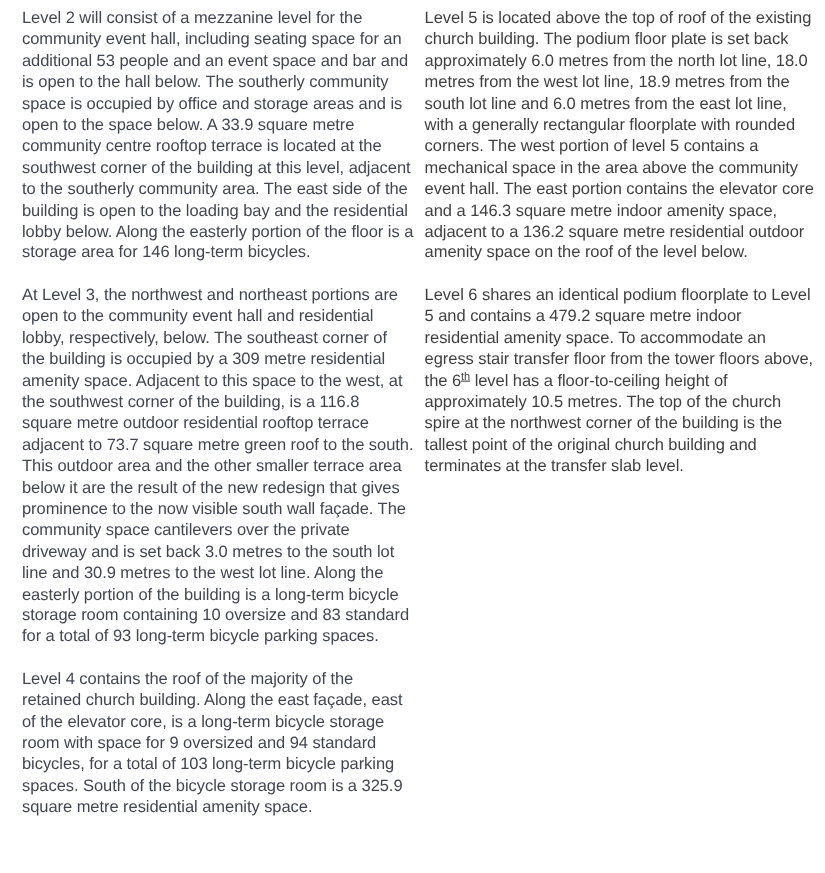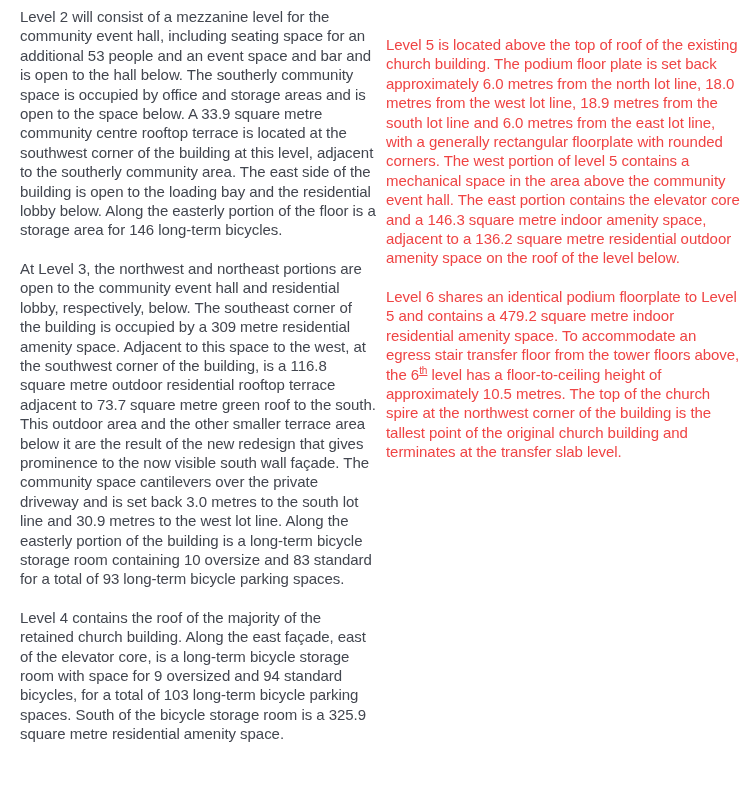--- a/index.html
+++ b/index.html
@@ -41,17 +41,17 @@
 </style>
 </head>
 <body style="background: rgb(255, 255, 255);">
 
 <div class="doc">
   <div class="col" style="color: rgb(66, 70, 79);">
       <p><span>Level 2 will consist of a mezzanine level for the community event hall, including seating space for an additional 53 people and an event space and bar and is open to the hall below. The southerly community space is occupied by office and storage areas and is open to the space below. A 33.9 square metre community centre rooftop terrace is located at the southwest corner of the building at this level, adjacent to the southerly community area. The east side of the building is open to the loading bay and the residential lobby below. Along the easterly portion of the floor is a storage area for 146 long-term bicycles.</span></p>
       <p><span>At Level 3, the northwest and northeast portions are open to the community event hall and residential lobby, respectively, below. The southeast corner of the building is occupied by a 309 metre residential amenity space. Adjacent to this space to the west, at the southwest corner of the building, is a 116.8 square metre outdoor residential rooftop terrace adjacent to 73.7 square metre green roof to the south. This outdoor area and the other smaller terrace area below it are the result of the new redesign that gives prominence to the now visible south wall façade. The community space cantilevers over the private driveway and is set back 3.0 metres to the south lot line and 30.9 metres to the west lot line. Along the easterly portion of the building is a long-term bicycle storage room containing 10 oversize and 83 standard for a total of 93 long-term bicycle parking spaces.</span></p>
       <p><span>Level 4 contains the roof of the majority of the retained church building. Along the east façade, east of the elevator core, is a long-term bicycle storage room with space for 9 oversized and 94 standard bicycles, for a total of 103 long-term bicycle parking spaces. South of the bicycle storage room is a 325.9 square metre residential amenity space.</span></p>
     </div>
-  <div class="col" style="color: #ef4444; margin-top: 28px;">
+  <div class="col" style="color: #404040;">
       <p><span>Level 5 is located above the top of roof of the existing church building. The podium floor plate is set back approximately 6.0 metres from the north lot line, 18.0 metres from the west lot line, 18.9 metres from the south lot line and 6.0 metres from the east lot line, with a generally rectangular floorplate with rounded corners. The west portion of level 5 contains a mechanical space in the area above the community event hall. The east portion contains the elevator core and a 146.3 square metre indoor amenity space, adjacent to a 136.2 square metre residential outdoor amenity space on the roof of the level below.</span></p>
       <p><span>Level 6 shares an identical podium floorplate to Level 5 and contains a 479.2 square metre indoor residential amenity space. To accommodate an egress stair transfer floor from the tower floors above, the 6</span><sup>th</sup><span> level has a floor-to-ceiling height of approximately 10.5 metres. The top of the church spire at the northwest corner of the building is the tallest point of the original church building and terminates at the transfer slab level.</span></p>
     </div>
 </div>
 
 </body></html>

